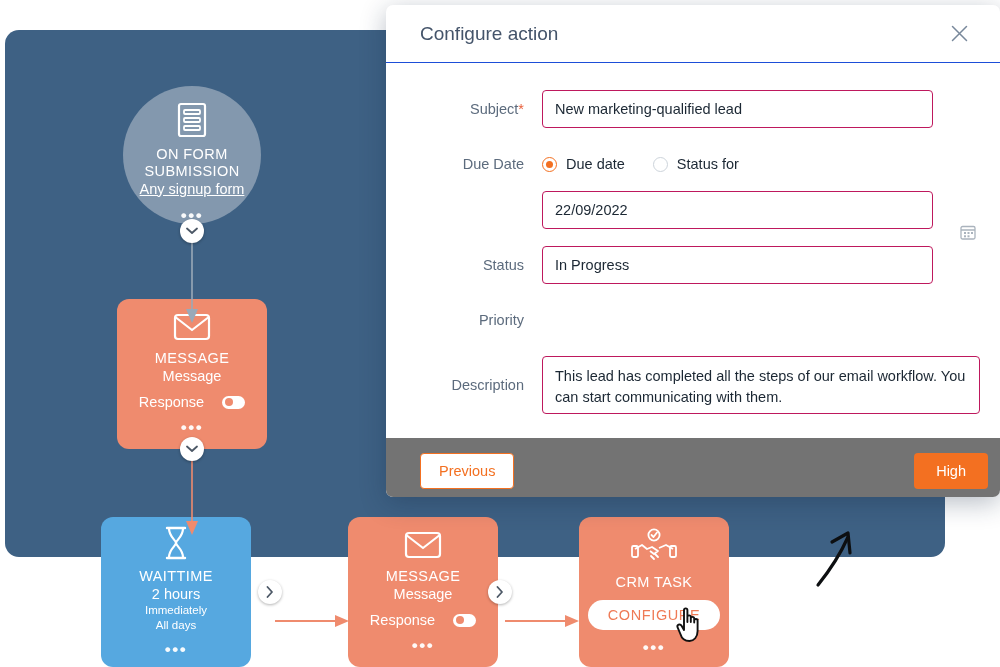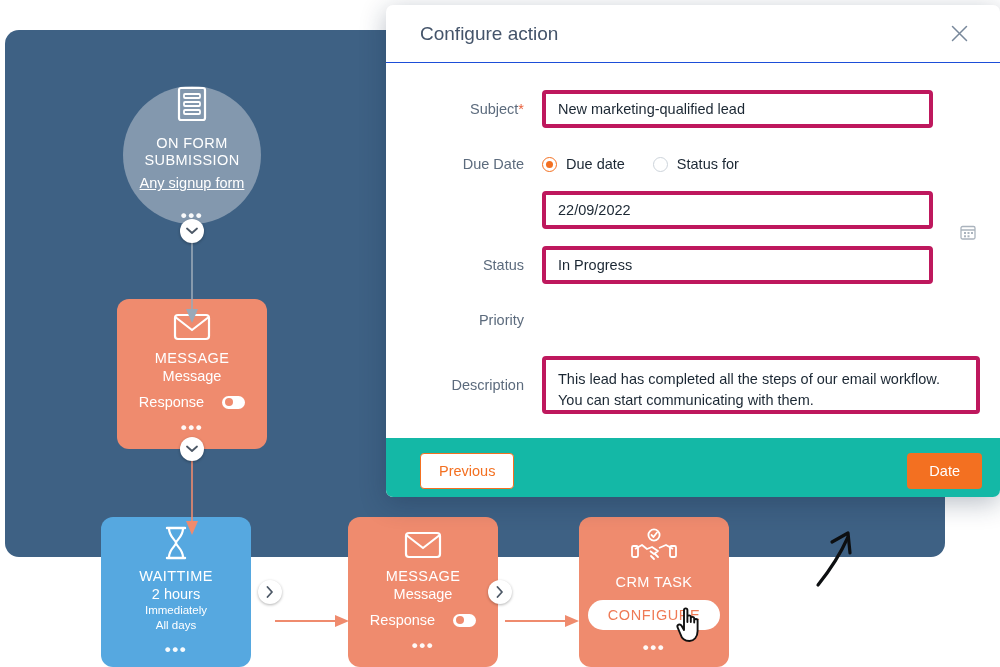--- a/index.html
+++ b/index.html
@@ -19,21 +19,21 @@
     border-radius: 14px;
   }
 
   
   .node-circle {
     position: absolute;
     width: 138px; height: 138px;
     border-radius: 50%;
     background: #8398ae;
     display: flex; flex-direction: column;
-    align-items: center; justify-content: space-between;
+    align-items: center; justify-content: flex-end;
     color: #ffffff; text-align: center;
   }
   .node-card {
     position: absolute;
     width: 150px; height: 150px;
     border-radius: 12px;
     display: flex; flex-direction: column;
     align-items: center; justify-content: center;
     color: #ffffff; text-align: center;
   }
@@ -127,21 +127,21 @@
     width: 156px; flex: 0 0 156px;
     text-align: right; padding-right: 18px;
     font-size: 14.5px; color: #5c6b7d;
     line-height: 38px;
   }
   .req { color: #e8603c; }
   .field { width: 391px; }
 
   .inp {
     width: 391px; height: 38px;
-    border: 4px solid #be185d; border-radius: 4px;
+    border: 1px solid #be185d; border-radius: 4px;
     background: #fff;
     font-size: 14.5px; color: #1b2733;
     padding: 0 12px;
     font-family: "Liberation Sans", sans-serif;
     display: flex; align-items: center;
     position: relative;
   }
   .inp-ta {
     width: 438px; height: 58px; align-items: flex-start;
     padding: 9px 12px; line-height: 1.42;
@@ -166,23 +166,23 @@
     position: relative; flex: 0 0 15px;
   }
   .radio.on { border-color: #f37021; }
   .radio.on::after {
     content: ""; position: absolute;
     left: 3px; top: 3px; width: 7px; height: 7px;
     border-radius: 50%; background: #f37021;
   }
   .modal-footer {
     flex: 0 0 65px; height: 65px;
-    background: #14b8a6;
+    background: #737373;
     display: flex; align-items: center;
-    padding: 0 18px 0 34px;
+    padding: 0 12px 0 34px;
     justify-content: flex-end;
   }
   .btn-prev {
     background: #fff; color: #f37021;
     border: 1px solid #f37021; border-radius: 4px;
     padding: 9px 18px; font-size: 14.5px;
     font-family: "Liberation Sans", sans-serif; cursor: pointer;
   }
   .btn-next {
     margin-left: auto;
@@ -409,18 +409,18 @@
         <div class="form-label" style="line-height:58px;">Description</div>
         <div class="field">
           <div class="inp inp-ta" placeholder="Description">This lead has completed all the steps of our email workflow. You can start communicating with them.</div>
         </div>
       </div>
 
     </div>
 
     <div class="modal-footer">
       <button class="btn-prev">Previous</button>
-      <button class="btn-next">Date</button>
+      <button class="btn-next">High</button>
     </div>
 
   </div>
 
 </div>
 
 </body></html>

